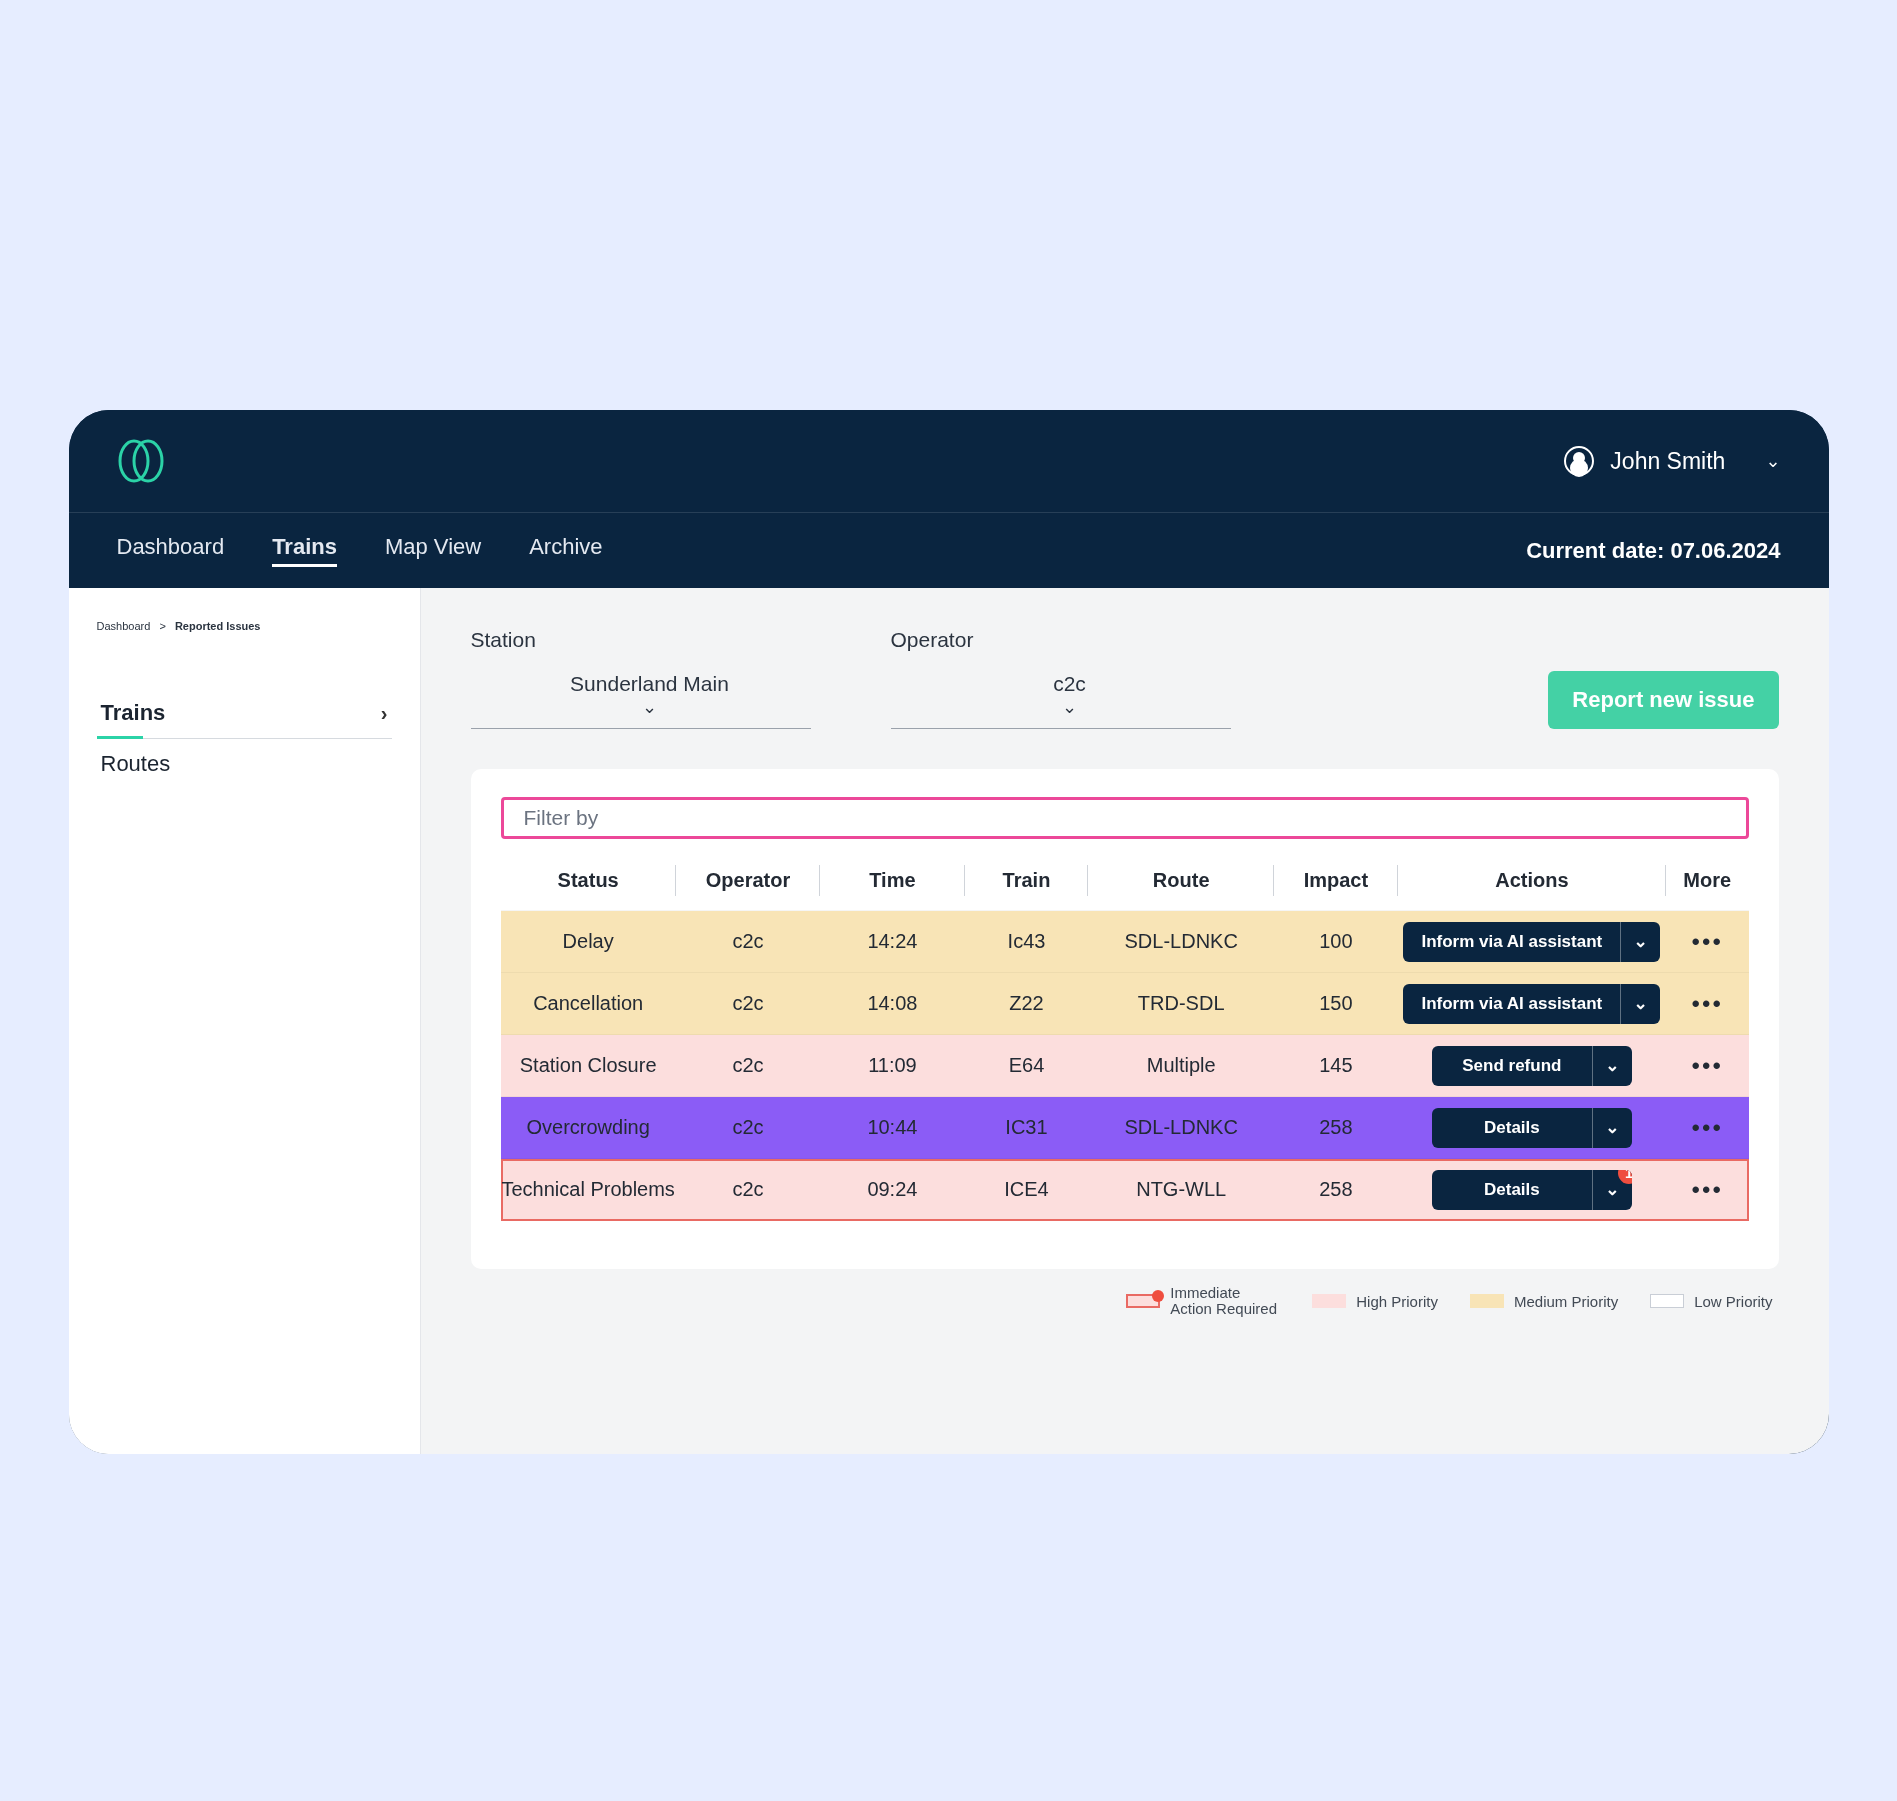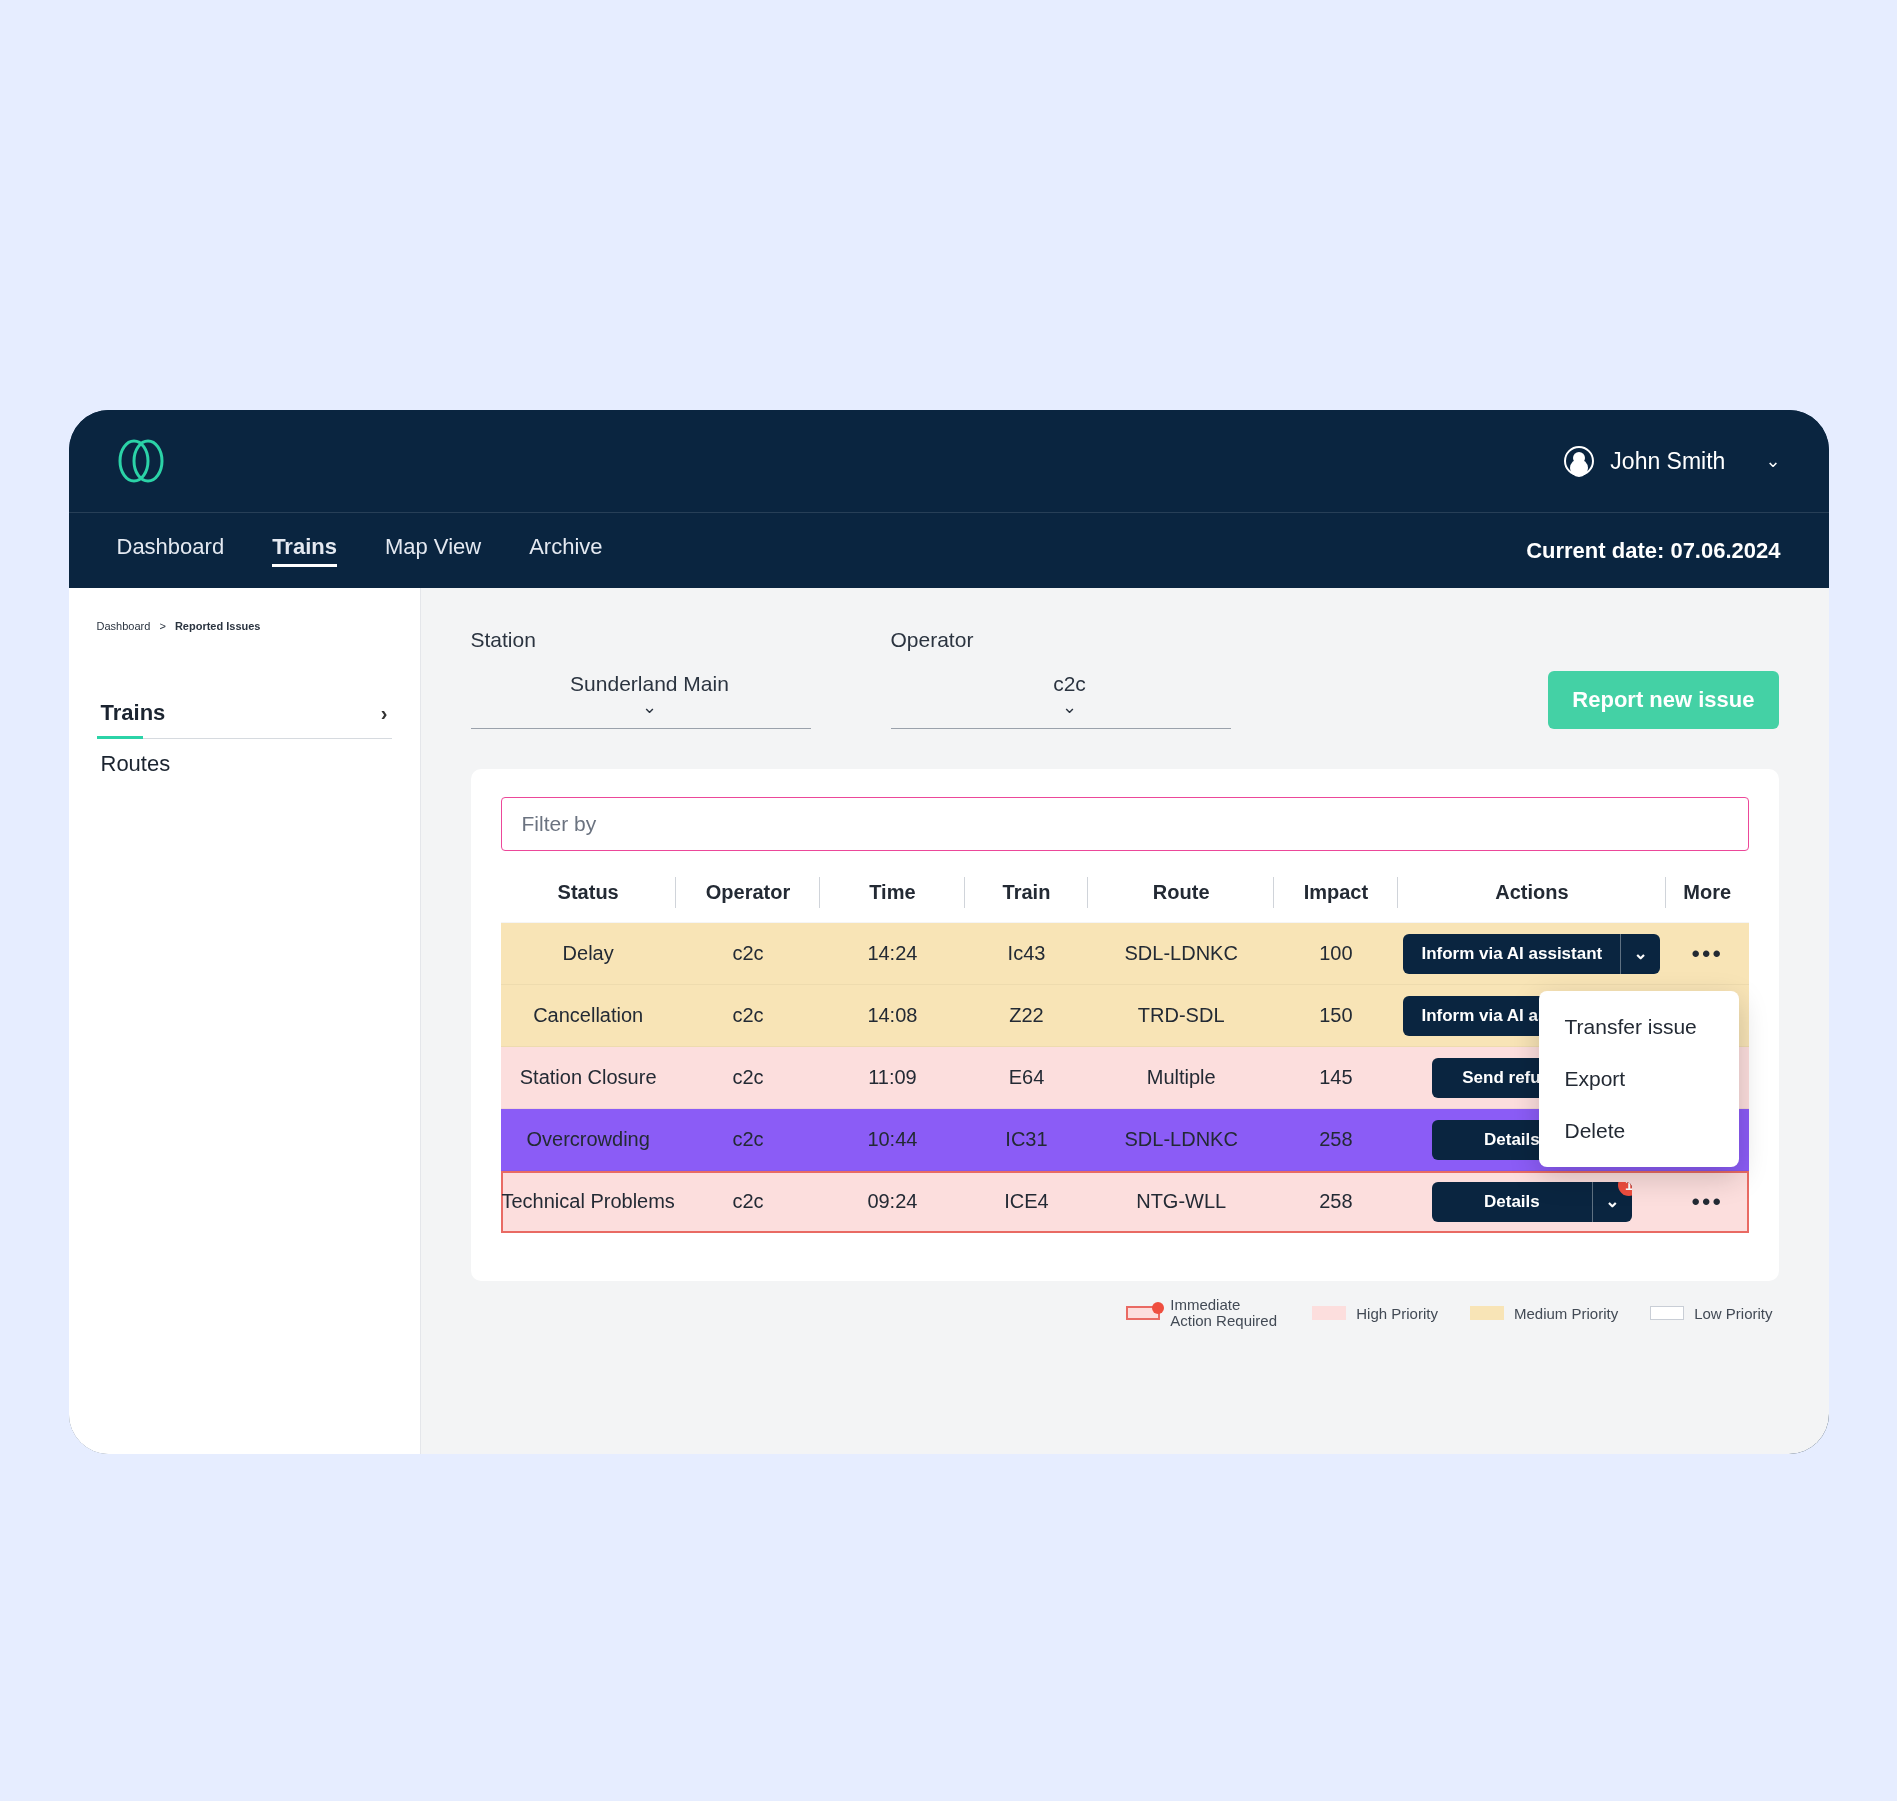--- a/index.html
+++ b/index.html
@@ -127,22 +127,22 @@
   
   .table-card{
     margin-top:40px;
     background:#fff;
     border-radius:10px;
     padding: 28px 0 48px 0;
     position:relative;
   }
   .filter-by{
     margin: 0 30px 18px 30px;
-    border:1px solid #ec4899; border-radius:4px;
-    height:54px; display:flex; align-items:center;
+    border:3px solid #ec4899; border-radius:4px;
+    height:42px; display:flex; align-items:center;
     padding: 0 20px; color:#6b7380; font-size:21px;
   }
   table{ width:calc(100% - 60px); margin:0 30px; border-collapse:collapse; }
   th{
     font-size:20px; font-weight:700; color:#232a34; text-align:center;
     padding: 12px 6px 18px 6px; position:relative;
   }
   th:not(:last-child)::after{
     content:""; position:absolute; right:0; top:8px; bottom:14px; width:1px; background:#d0d4da;
   }
@@ -348,25 +348,20 @@
                 <td><div class="action-btn">
                     <span class="lbl">Details</span>
                     <span class="drop">⌄</span>
                     <span class="badge">1</span>
                   </div></td>
                 <td><span class="more-dots">•••</span></td>
               </tr>
             </tbody>
         </table>
 
-        <div class="menu-pop">
-          <div class="mi">Transfer issue</div>
-          <div class="mi">Export</div>
-          <div class="mi">Delete</div>
-        </div>
       </div>
 
       <div class="legend">
         <div class="lg">
           <span class="sw imm"></span>
           <span class="two-line" style="max-width:110px;display:inline-block;">Immediate Action Required</span>
         </div>
         <div class="lg">
           <span class="sw high"></span>
           <span>High Priority</span>

